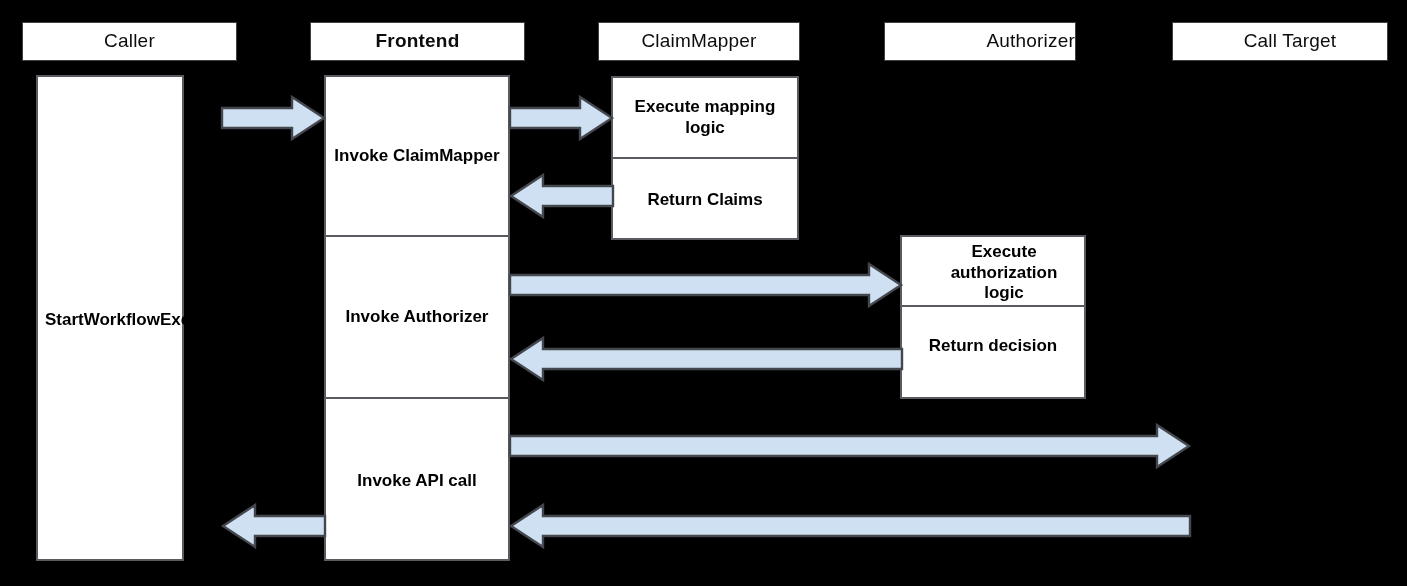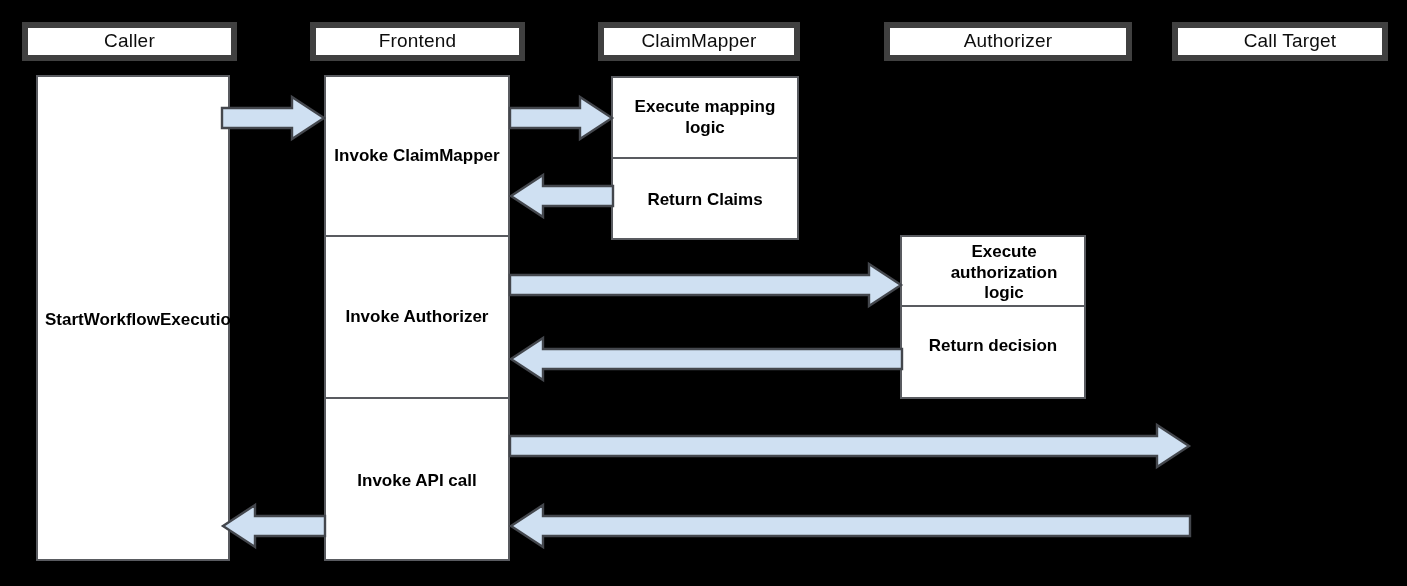--- a/index.html
+++ b/index.html
@@ -15,21 +15,21 @@
     background: #000000;
     overflow: hidden;
     font-family: "Liberation Sans", sans-serif;
   }
 
   
   .lane-header {
     position: absolute;
     box-sizing: border-box;
     background: #ffffff;
-    border: 6px solid #404040;
+    border: 1px solid #404040;
     display: flex;
     align-items: center;
     justify-content: center;
     color: #0d0d0d;
     font-size: 19px;
     font-weight: 400;
     letter-spacing: 0.2px;
     line-height: 1.1;
     text-align: center;
   }
@@ -78,37 +78,37 @@
 </style>
 </head>
 <body>
 
 <div id="canvas">
 
   <div class="lane-header" style="left:22px; top:22px; width:215px; height:39px;">
     <span>Caller</span>
   </div>
 
-  <div class="lane-header" style="left:310px; top:22px; width:215px; height:39px;">
+  <div class="lane-header" style="left:310px; top:22px; width:215px; height:39px;font-weight:bold;">
     <span>Frontend</span>
   </div>
 
   <div class="lane-header" style="left:598px; top:22px; width:202px; height:39px;">
     <span>ClaimMapper</span>
   </div>
 
-  <div class="lane-header" style="left:884px; top:22px; width:248px; height:39px;">
+  <div class="lane-header" style="left:884px; top:22px; width:192px; height:39px;justify-content:flex-end;">
     <span>Authorizer</span>
   </div>
 
   <div class="lane-header" style="left:1172px; top:22px; width:216px; height:39px;padding-left:20px;">
     <span>Call Target</span>
   </div>
 
-  <div class="activation" style="left:36px; top:75px; width:194px; height:486px;">
+  <div class="activation" style="left:36px; top:75px; width:148px; height:486px;">
     <div class="act-seg" style="top:0; height:486px;">
       <span class="seg-text">StartWorkflowExecution()</span>
     </div>
   </div>
 
   <div class="activation" style="left:324px; top:75px; width:186px; height:486px;">
     <div class="act-seg" style="top:0px; height:158px;padding-left:7px;">
       <span class="seg-text">Invoke ClaimMapper</span>
     </div>
     <div class="act-seg divider-top" style="top:158px; height:162px;">

